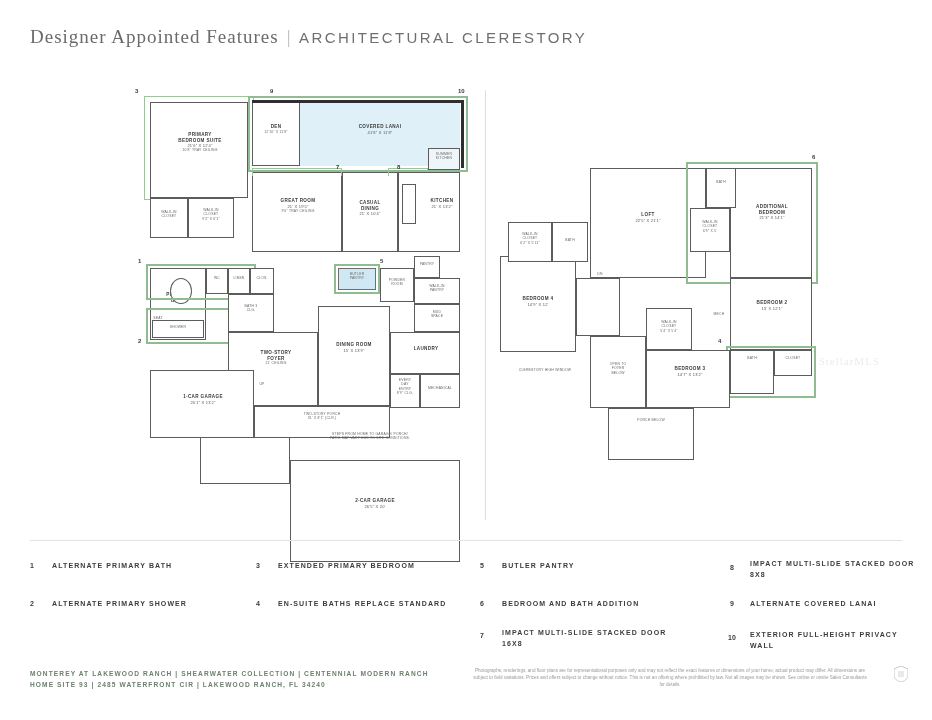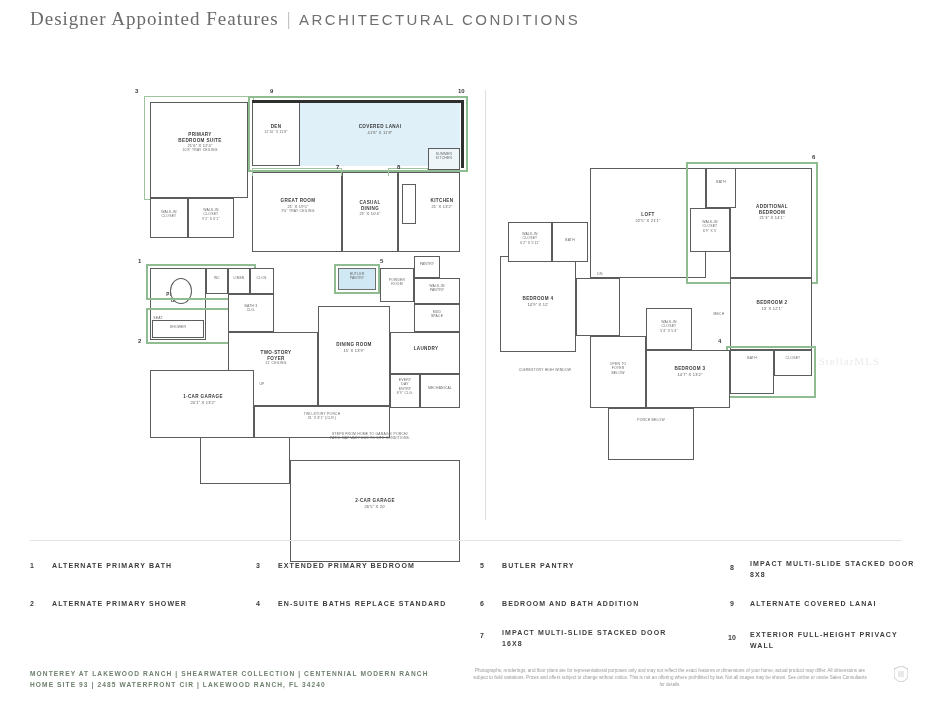--- a/index.html
+++ b/index.html
@@ -4,21 +4,21 @@
 <style>
   html,body{margin:0;padding:0;}
   body{
     width:932px;height:720px;background:#ffffff;
     font-family:"Liberation Sans", sans-serif;
     color:#3b3b3b;overflow:hidden;position:relative;
   }
   .page{position:absolute;left:0;top:0;width:932px;height:720px;}
 
   
-  .hdr{position:absolute;left:30px;top:8px;width:870px;}
+  .hdr{position:absolute;left:30px;top:26px;width:870px;}
   .hdr-title{font-family:"Liberation Serif", serif;font-size:19px;color:#6b6b6b;letter-spacing:.6px;display:flex;align-items:baseline;gap:8px;}
   .hdr-title .t1{font-style:normal;letter-spacing:1px;}
   .hdr-title .bar{color:#b9b9b9;font-weight:300;}
   .hdr-title .t2{font-family:"Liberation Sans", sans-serif;font-size:15px;letter-spacing:2.4px;color:#6f6f6f;}
   .hdr-sub{margin-top:8px;font-size:7.5px;color:#8b8b8b;letter-spacing:.25px;}
 
   
   .plan{position:absolute;left:30px;top:80px;width:872px;height:455px;}
   .divider{position:absolute;left:455px;top:10px;width:1px;height:430px;background:#dedede;}
   .hr{position:absolute;left:30px;top:540px;width:872px;height:1px;background:#e2e2e2;}
@@ -49,21 +49,21 @@
 </style>
 </head>
 <body>
 
 <div class="page">
 
   <div class="hdr">
     <div class="hdr-title">
       <span class="t1">Designer Appointed Features</span>
       <span class="bar">|</span>
-      <span class="t2">ARCHITECTURAL CONDITIONS</span>
+      <span class="t2">ARCHITECTURAL CLERESTORY</span>
     </div>
   </div>
 
   <div class="plan">
     <div class="divider"></div>
 
     <div class="rm" style="left:120px;top:22px;width:98px;height:96px;"></div>
     <div class="lbl" style="left:130px;top:52px;width:80px;">
       <span class="n" style="white-space:pre-line;">PRIMARY
 BEDROOM SUITE</span>

